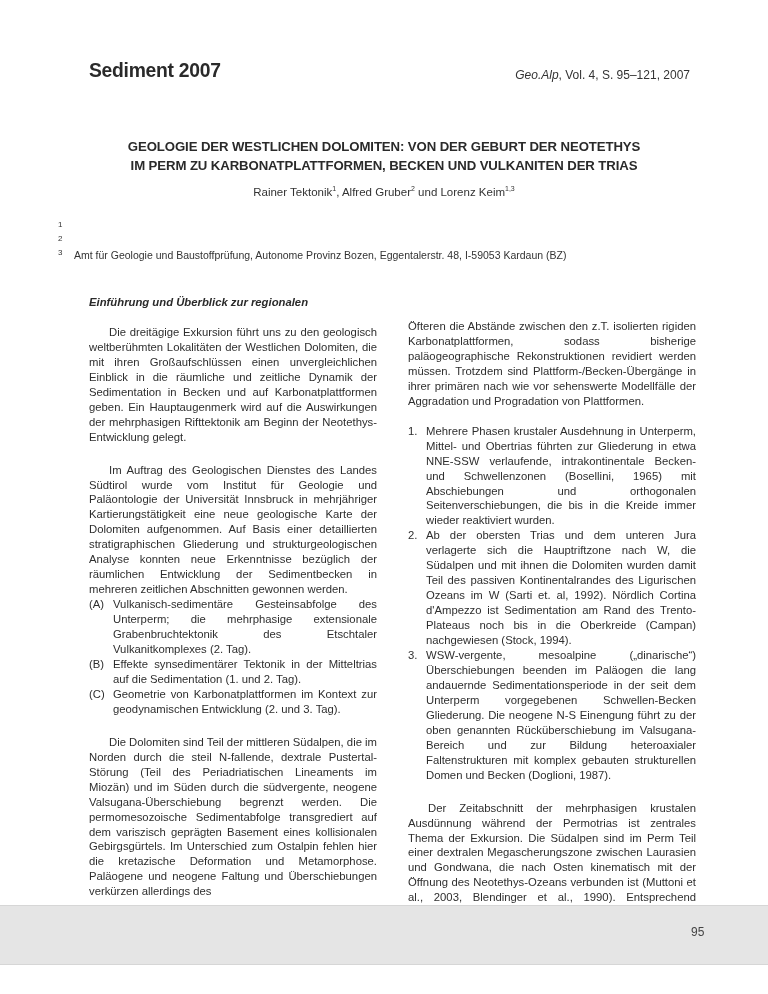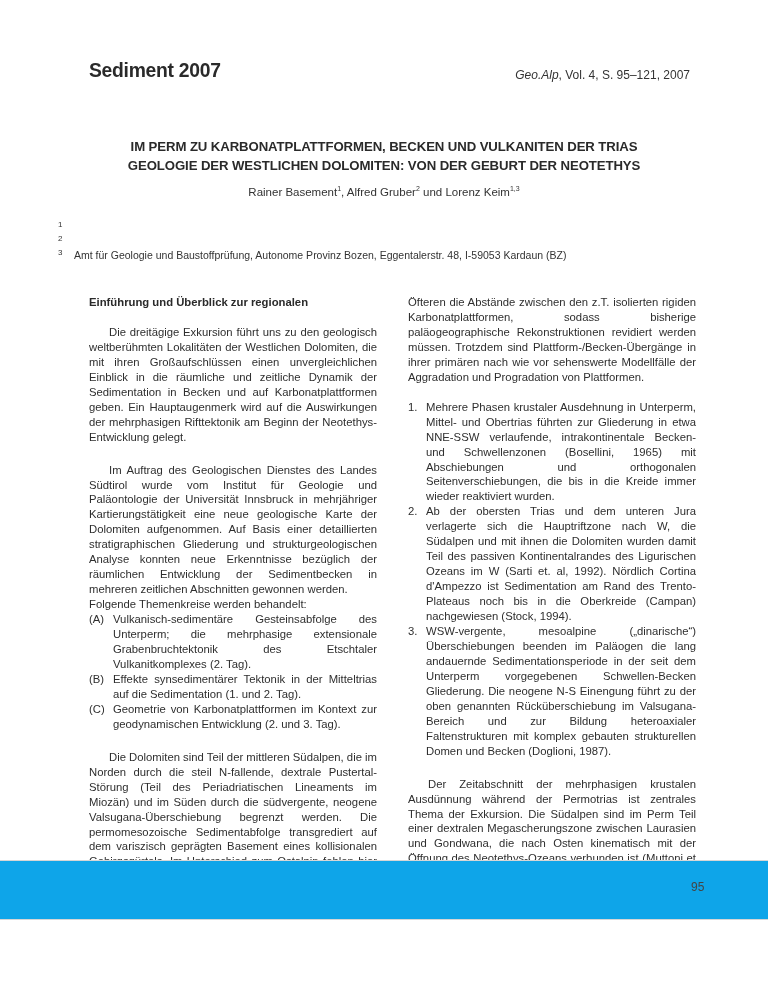--- a/index.html
+++ b/index.html
@@ -13,47 +13,47 @@
            font-size:13.2px; font-weight:bold; line-height:19px; color:#2a2a2a; letter-spacing:-0.1px; }
   .authors { position:absolute; left:0; width:768px; top:186px; text-align:center;
              font-size:11.5px; color:#333; }
   sup { font-size:7px; vertical-align:super; line-height:0; }
   .affils { position:absolute; left:58px; top:220px; font-size:10.5px; line-height:14px; color:#333; }
   .affil { display:flex; }
   .affil .num { width:10px; font-size:8px; position:relative; top:-2px; margin-right:6px; }
   .col { position:absolute; top:295px; width:288px; font-size:11.3px; line-height:14.95px;
          color:#2e2e2e; text-align:justify; }
   .col.left { left:89px; }
-  .col.right { left:408px; }
+  .col.right { left:408px;margin-top:24px; }
   .col p { margin:0; }
-  .heading { font-weight:bold; color:#2a2a2a; text-align:left; margin-bottom:15px !important; }
+  .heading { font-weight:bold; color:#2a2a2a; text-align:left; margin-bottom:15px !important;font-style:italic; }
   .indent { text-indent:20px; }
   .gap { height:15px; }
   .gap2 { height:18px; }
   .list-item { display:flex; }
   .list-item .lbl { flex:0 0 24px; }
   .list-item .txt { flex:1; text-align:justify; }
   .num-item .lbl { flex:0 0 18px; }
-  .footer { position:absolute; left:0; top:860px; width:768px; height:58px; background:#0ea5e9;
+  .footer { position:absolute; left:0; top:905px; width:768px; height:58px; background:#e5e5e5;
             border-top:1px solid #d6d6d6; border-bottom:1px solid #d6d6d6; }
   .pagenum { position:absolute; left:691px; top:19px; font-size:12px; color:#444; }
 </style>
 </head>
 <body>
 
 <div class="journal">Sediment 2007</div>
 <div class="citation"><i>Geo.Alp</i><span>, Vol. 4, S. 95–121, 2007</span></div>
 
 <div class="title">
+  <div>GEOLOGIE DER WESTLICHEN DOLOMITEN: VON DER GEBURT DER NEOTETHYS</div>
   <div>IM PERM ZU KARBONATPLATTFORMEN, BECKEN UND VULKANITEN DER TRIAS</div>
-  <div>GEOLOGIE DER WESTLICHEN DOLOMITEN: VON DER GEBURT DER NEOTETHYS</div>
 </div>
 
 <div class="authors">
-  <span>Rainer Basement</span><sup>1</sup><span>, </span><span>Alfred Gruber</span><sup>2</sup><span> und </span><span>Lorenz Keim</span><sup>1,3</sup>
+  <span>Rainer Tektonik</span><sup>1</sup><span>, </span><span>Alfred Gruber</span><sup>2</sup><span> und </span><span>Lorenz Keim</span><sup>1,3</sup>
 </div>
 
 <div class="affils">
   <div class="affil">
       <span class="num">1</span>
     </div>
   <div class="affil">
       <span class="num">2</span>
     </div>
   <div class="affil">
@@ -62,21 +62,20 @@
     </div>
 </div>
 
 <div class="col left">
   <p class="heading">
     <span>Einführung und Überblick zur regionalen</span><br>
   </p>
   <p class="indent">Die dreitägige Exkursion führt uns zu den geologisch weltberühmten Lokalitäten der Westlichen Dolomiten, die mit ihren Großaufschlüssen einen unvergleichlichen Einblick in die räumliche und zeitliche Dynamik der Sedimentation in Becken und auf Karbonatplattformen geben. Ein Hauptaugenmerk wird auf die Auswirkungen der mehrphasigen Rifttektonik am Beginn der Neotethys-Entwicklung gelegt.</p>
   <div class="gap2"></div>
   <p class="indent">Im Auftrag des Geologischen Dienstes des Landes Südtirol wurde vom Institut für Geologie und Paläontologie der Universität Innsbruck in mehrjähriger Kartierungstätigkeit eine neue geologische Karte der Dolomiten aufgenommen. Auf Basis einer detaillierten stratigraphischen Gliederung und strukturgeologischen Analyse konnten neue Erkenntnisse bezüglich der räumlichen Entwicklung der Sedimentbecken in mehreren zeitlichen Abschnitten gewonnen werden.</p>
-  <p>Folgende Themenkreise werden behandelt:</p>
   <div class="list-item">
       <span class="lbl">(A)</span>
       <span class="txt">Vulkanisch-sedimentäre Gesteinsabfolge des Unterperm; die mehrphasige extensionale Grabenbruchtektonik des Etschtaler Vulkanitkomplexes (2. Tag).</span>
     </div>
   <div class="list-item">
       <span class="lbl">(B)</span>
       <span class="txt">Effekte synsedimentärer Tektonik in der Mitteltrias auf die Sedimentation (1. und 2. Tag).</span>
     </div>
   <div class="list-item">
       <span class="lbl">(C)</span>

